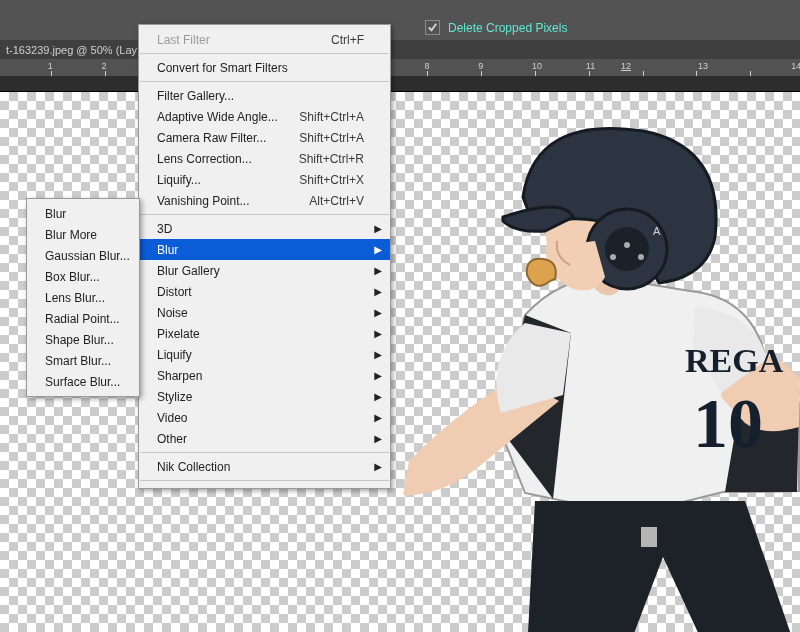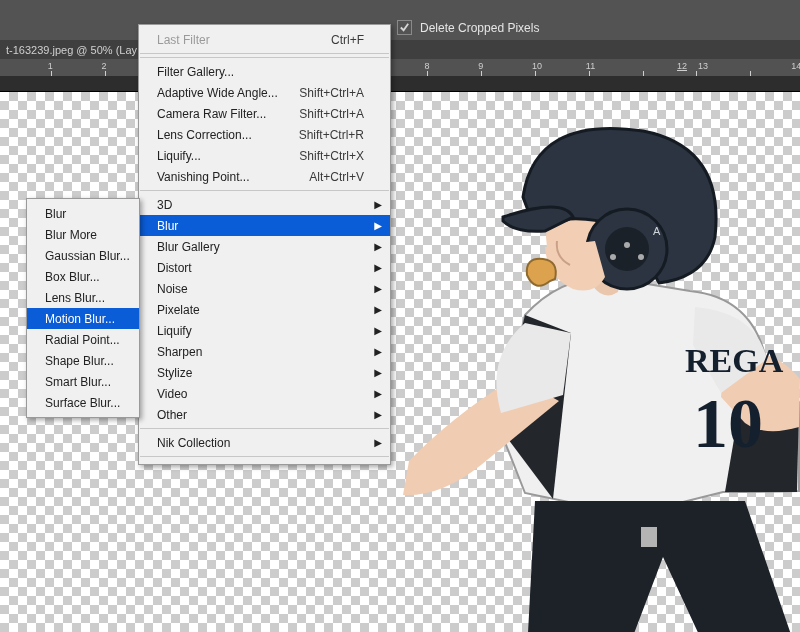--- a/index.html
+++ b/index.html
@@ -1,22 +1,22 @@
 <!DOCTYPE html>
 <html><head>
 <meta charset="utf-8">
 <style>
   html,body{margin:0;padding:0;width:800px;height:632px;overflow:hidden;
     font-family:"Segoe UI",Tahoma,Arial,sans-serif;font-size:12px;
     color:#222;background:#535353;user-select:none;}
   
   .toolbar{position:absolute;left:0;top:0;right:0;height:40px;
     background:#535353;border-bottom:1px solid #2d2d2d;z-index:30;}
-  .del-crop{position:absolute;left:397px;top:20px;display:flex;align-items:center;
-    color:#e5e5e5;font-size:12px;}
+  .del-crop{position:absolute;left:425px;top:20px;display:flex;align-items:center;
+    color:#5eead4;font-size:12px;}
   .del-crop .cb{width:13px;height:13px;border:1px solid #8a8a8a;margin-right:8px;
     display:flex;align-items:center;justify-content:center;}
   .del-crop .cb svg{width:11px;height:11px;}
   
   .tabbar{position:absolute;left:0;top:40px;right:0;height:19px;
     background:#3f3f3f;border-bottom:1px solid #222;z-index:30;}
   .doc-tab{position:absolute;left:0;top:0;height:19px;padding:0 10px 0 6px;
     display:flex;align-items:center;background:#3f3f3f;color:#d0d0d0;
     font-size:11px;max-width:138px;overflow:hidden;white-space:nowrap;}
   
@@ -93,21 +93,21 @@
     <span class="seg" style="left: 370.6px;">7</span>
     <div style="position: absolute; top: 12px; width: 1px; height: 5px; background: rgb(207, 207, 207); left: 373.6px;"></div>
     <span class="seg" style="left: 424.4px;">8</span>
     <div style="position: absolute; top: 12px; width: 1px; height: 5px; background: rgb(207, 207, 207); left: 427.4px;"></div>
     <span class="seg" style="left: 478.2px;">9</span>
     <div style="position: absolute; top: 12px; width: 1px; height: 5px; background: rgb(207, 207, 207); left: 481.2px;"></div>
     <span class="seg" style="left: 532px;">10</span>
     <div style="position: absolute; top: 12px; width: 1px; height: 5px; background: rgb(207, 207, 207); left: 535px;"></div>
     <span class="seg" style="left: 585.8px;">11</span>
     <div style="position: absolute; top: 12px; width: 1px; height: 5px; background: rgb(207, 207, 207); left: 588.8px;"></div>
-    <span class="seg" style="left: 677px; text-decoration: underline;">12</span>
+    <span class="seg" style="left: 621px; text-decoration: underline;">12</span>
     <div style="position: absolute; top: 12px; width: 1px; height: 5px; background: rgb(207, 207, 207); left: 642.6px;"></div>
     <span class="seg" style="left: 698px;">13</span>
     <div style="position: absolute; top: 12px; width: 1px; height: 5px; background: rgb(207, 207, 207); left: 696.4px;"></div>
     <span class="seg" style="left: 747.2px; margin-left: 44px;">14</span>
     <div style="position: absolute; top: 12px; width: 1px; height: 5px; background: rgb(207, 207, 207); left: 750.2px;"></div>
   </div>
 
 <div class="canvas-wrap">
   <div class="canvas-border"></div>
   <div class="canvas">
@@ -164,20 +164,23 @@
 </div>
 
 <div class="menu menu-main" id="filter-menu">
   <div class="pad-top"></div>
 
   <div class="item disabled">
       <span class="lbl">Last Filter</span>
       <span class="shc">Ctrl+F</span>
     </div>
     <div class="sep"></div>
+    <div class="item">
+      <span class="lbl">Convert for Smart Filters</span>
+    </div>
     <div class="sep"></div>
     <div class="item">
       <span class="lbl">Filter Gallery...</span>
     </div>
     <div class="item">
       <span class="lbl">Adaptive Wide Angle...</span>
       <span class="shc">Shift+Ctrl+A</span>
     </div>
     <div class="item">
       <span class="lbl">Camera Raw Filter...</span>
@@ -259,23 +262,20 @@
     </div>
     <div class="item">
       <span class="lbl">Gaussian Blur...</span>
     </div>
     <div class="item">
       <span class="lbl">Box Blur...</span>
     </div>
     <div class="item">
       <span class="lbl">Lens Blur...</span>
     </div>
-    <div class="item highlight">
-      <span class="lbl">Motion Blur...</span>
-    </div>
     <div class="item">
       <span class="lbl">Radial Point...</span>
     </div>
     <div class="item">
       <span class="lbl">Shape Blur...</span>
     </div>
     <div class="item">
       <span class="lbl">Smart Blur...</span>
     </div>
     <div class="item">

